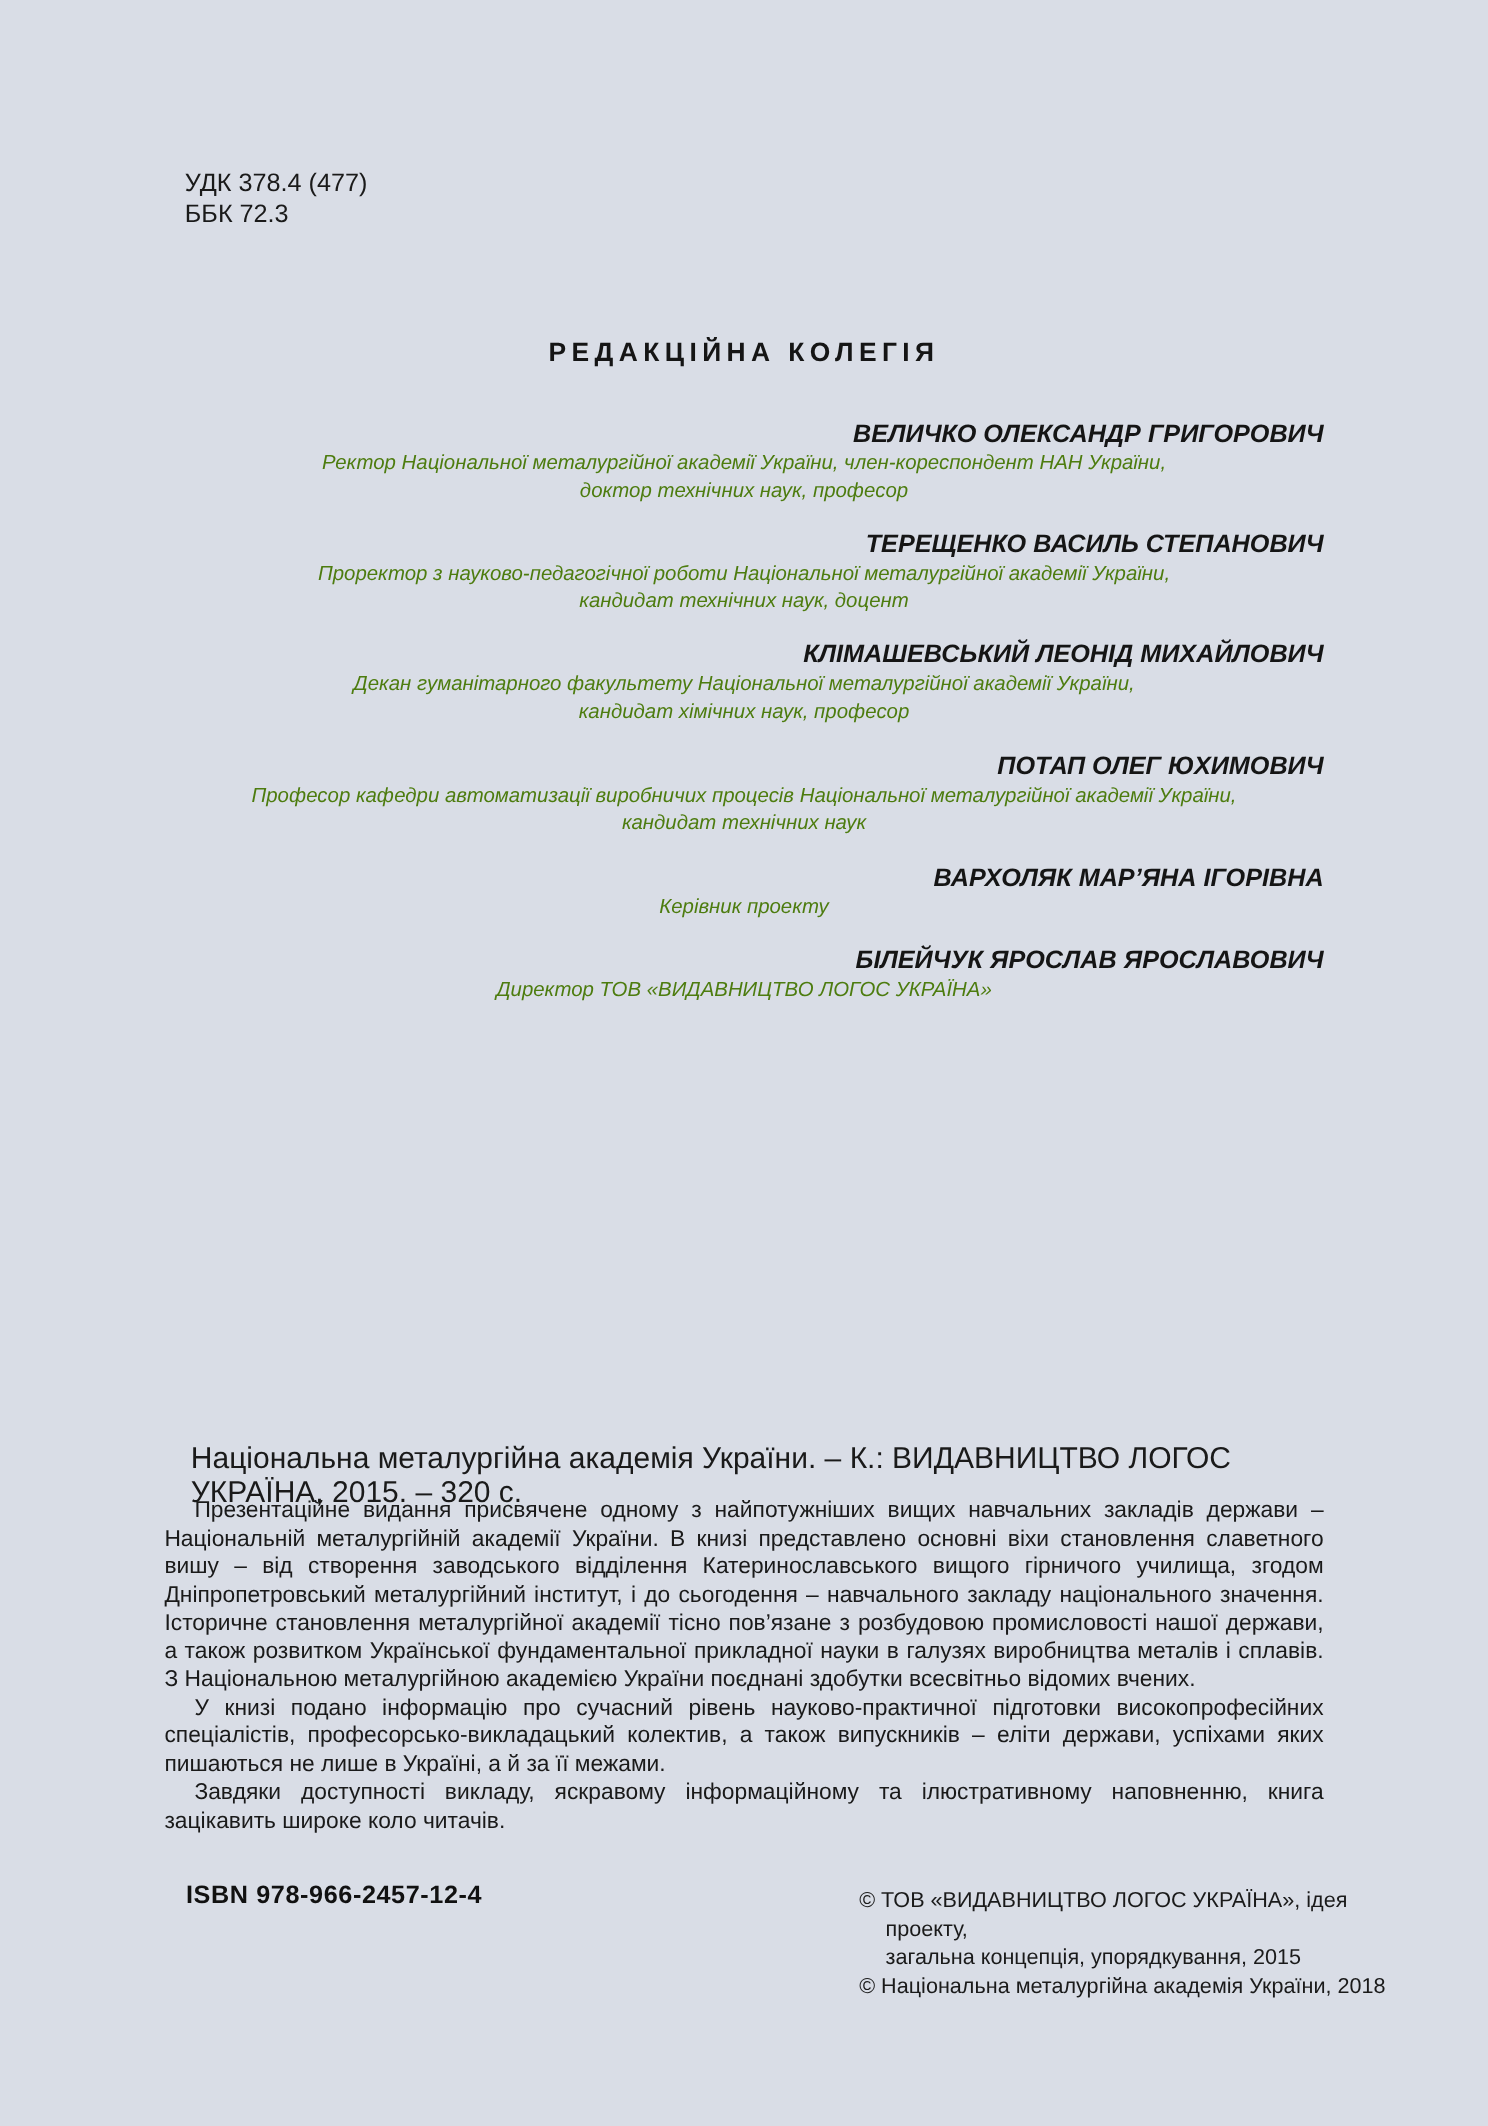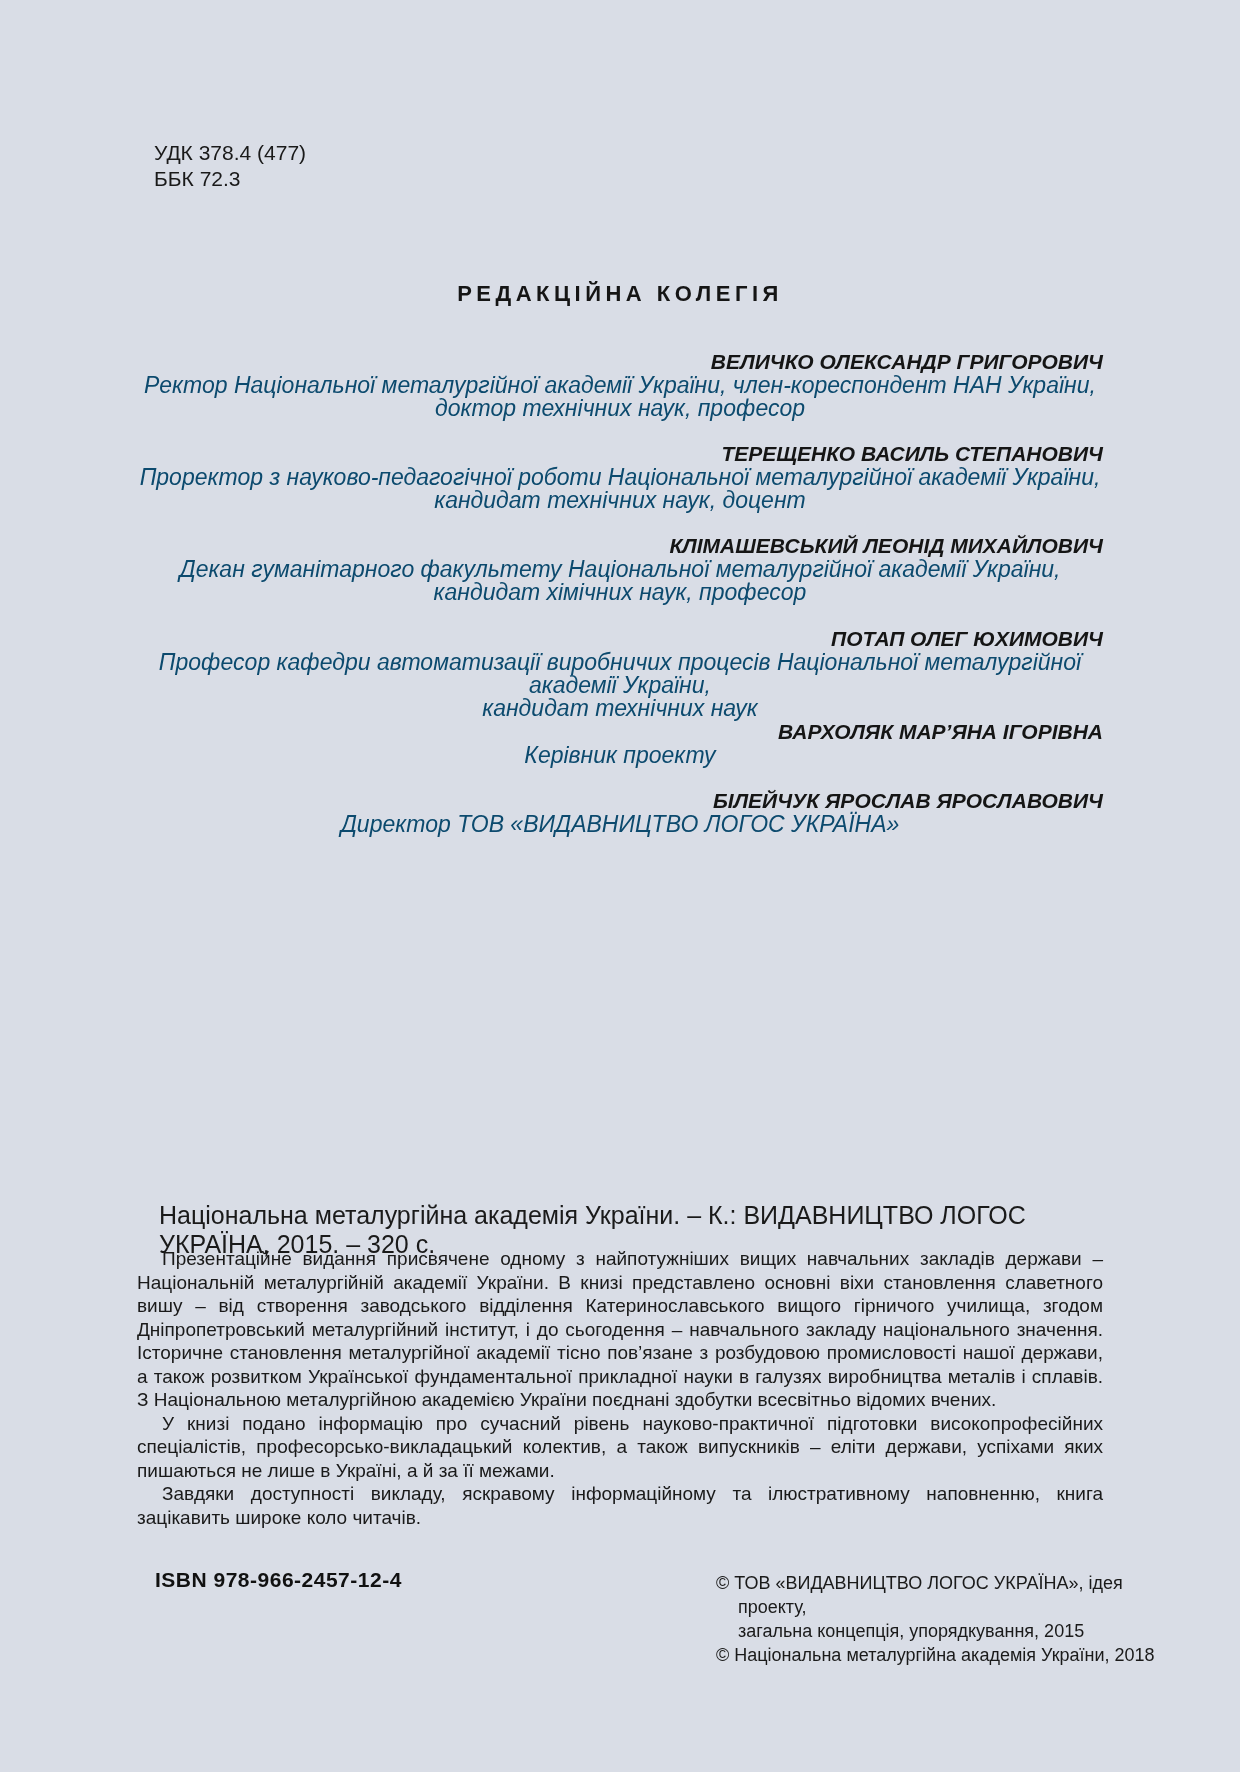--- a/index.html
+++ b/index.html
@@ -34,22 +34,22 @@
   .m1 { top: 92px; }
   .m2 { top: 184px; }
   .m3 { top: 277px; }
   .m4 { top: 370px; }
   .m5 { top: 439px; }
   .member-name {
     font-style: italic; font-weight: 700;
     font-size: 21px; line-height: 24px; color: #151515; text-align: right;
   }
   .member-role {
-    font-style: italic; font-size: 23px; line-height: 23px;
-    white-space: pre-line; color: #0c4a6e;
+    font-style: italic; font-size: 17px; line-height: 23px;
+    white-space: pre-line; color: #4d7c0f;
   }
 
   
   .biblio {
     position: absolute; left: 159px; top: 1201px; width: 944px;
     font-size: 25px; color: #1a1a1a;
   }
 
   
   .annotation {

